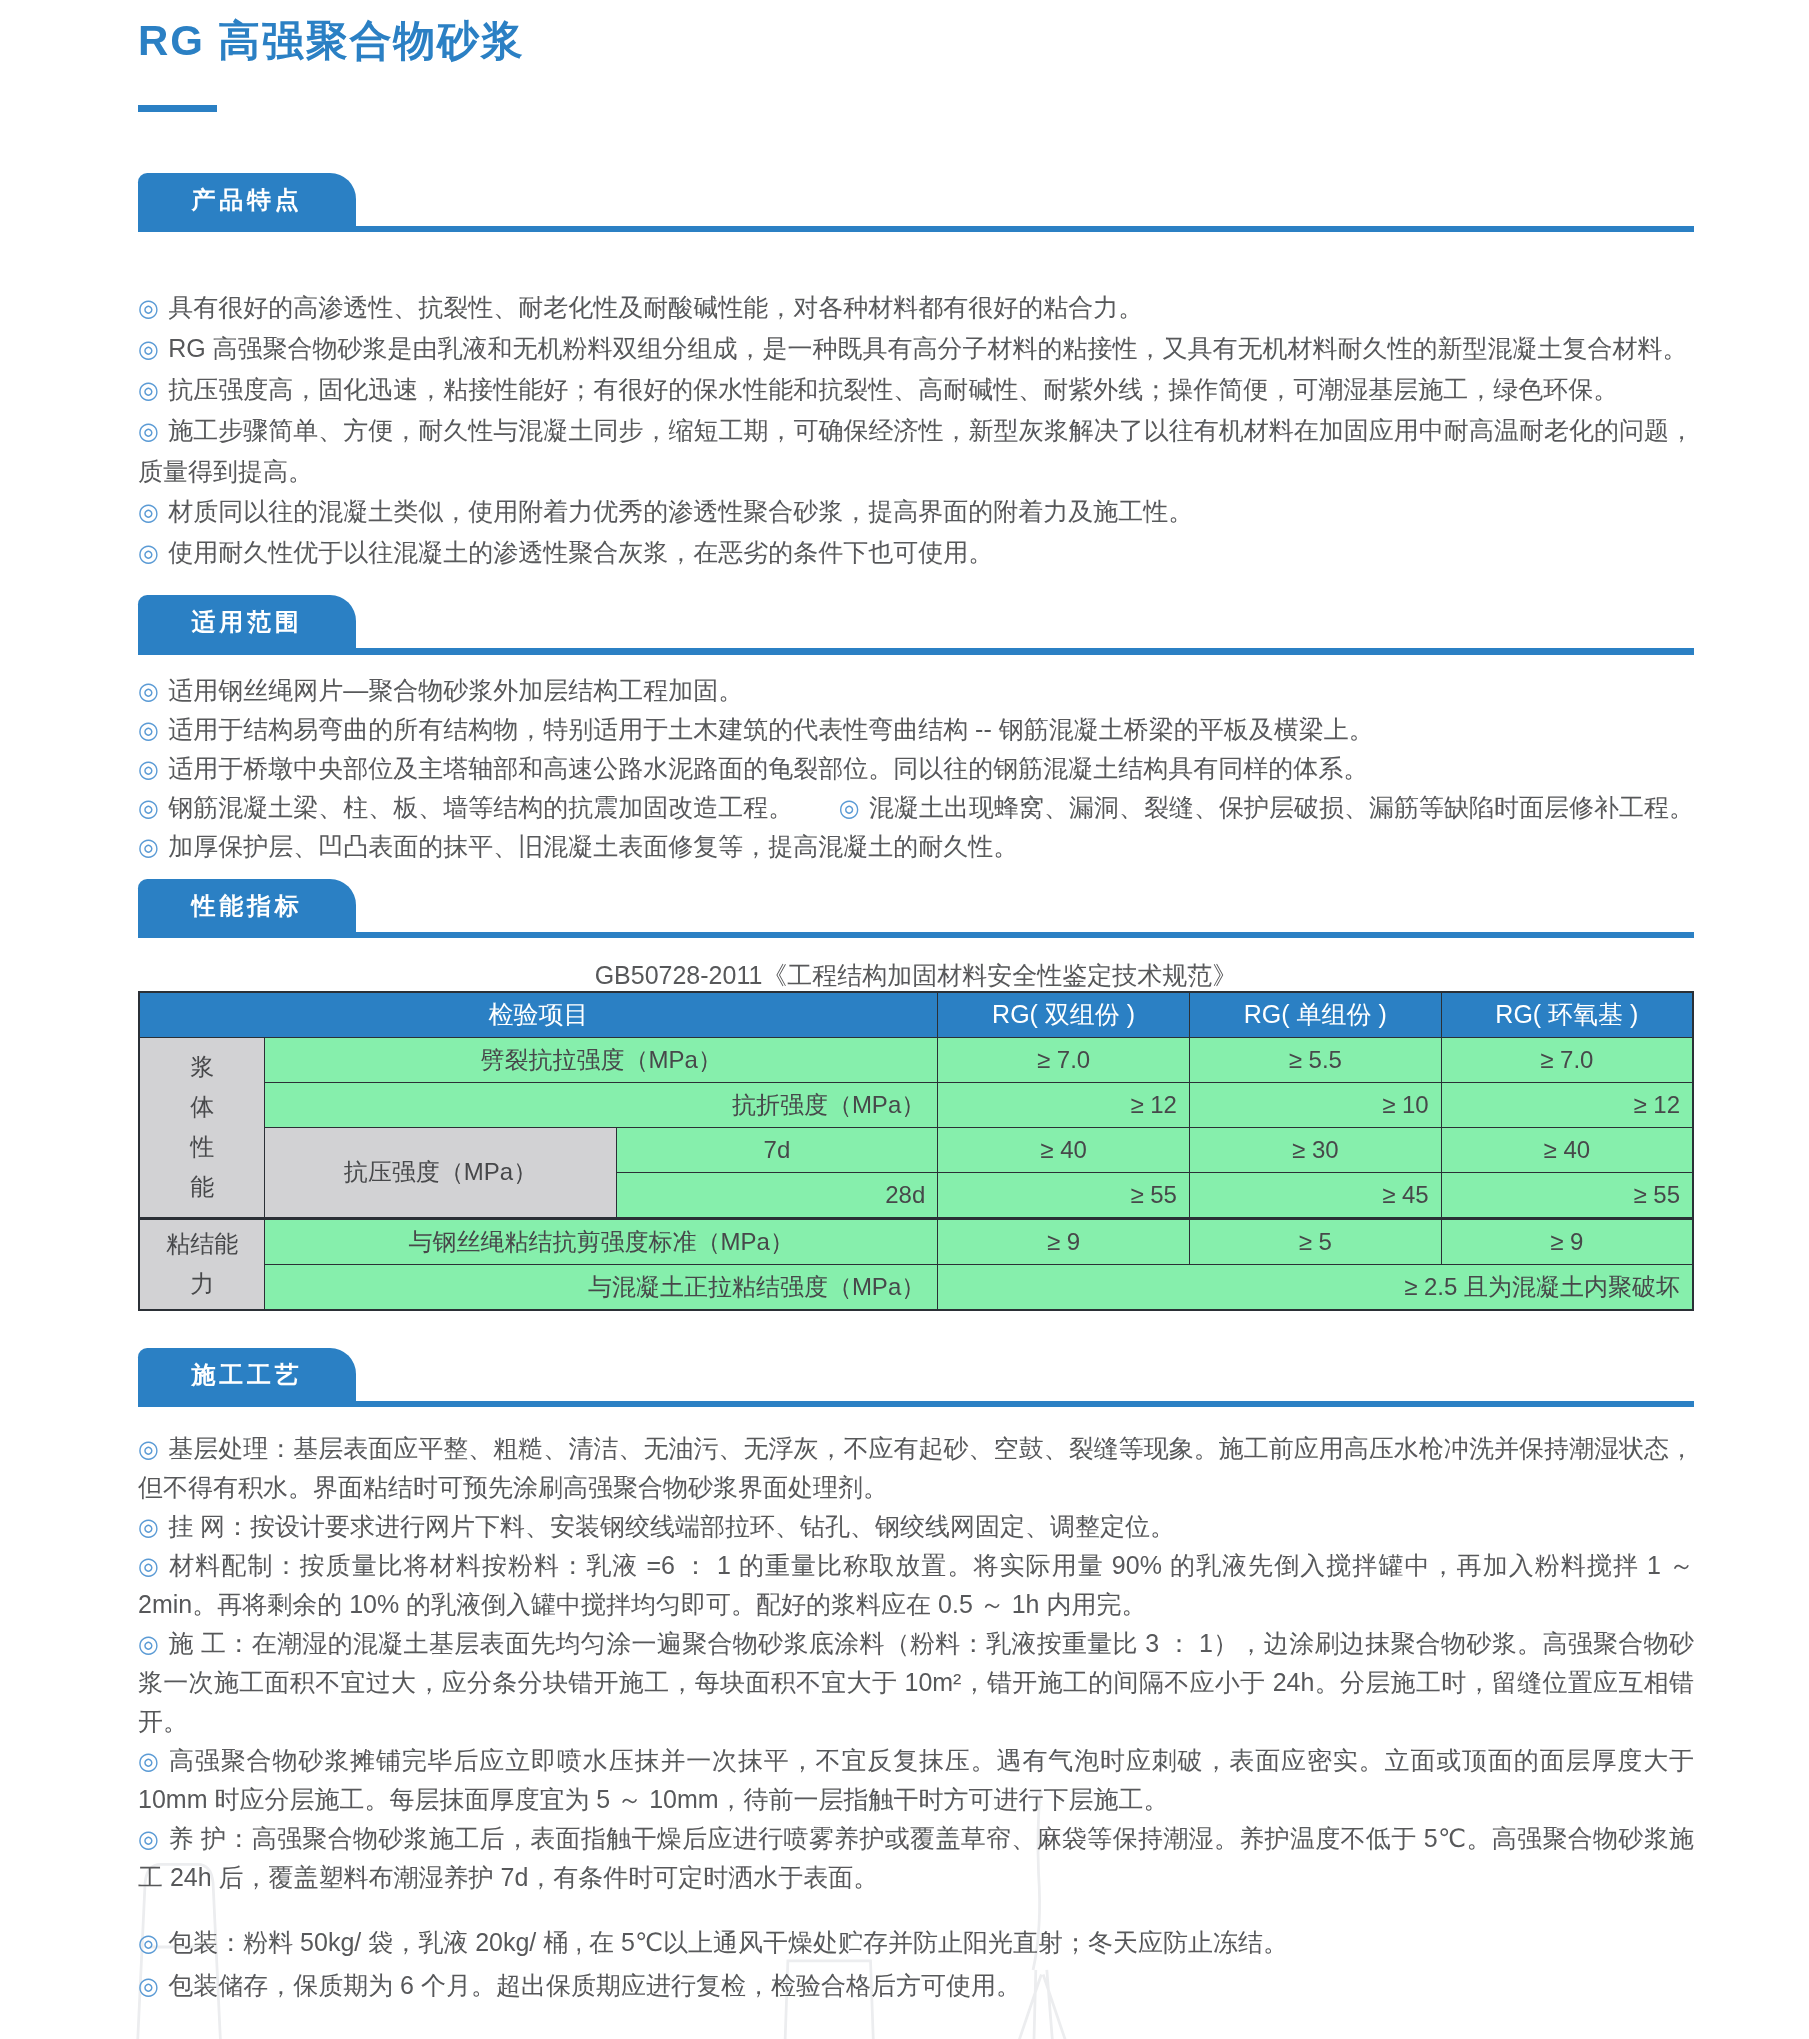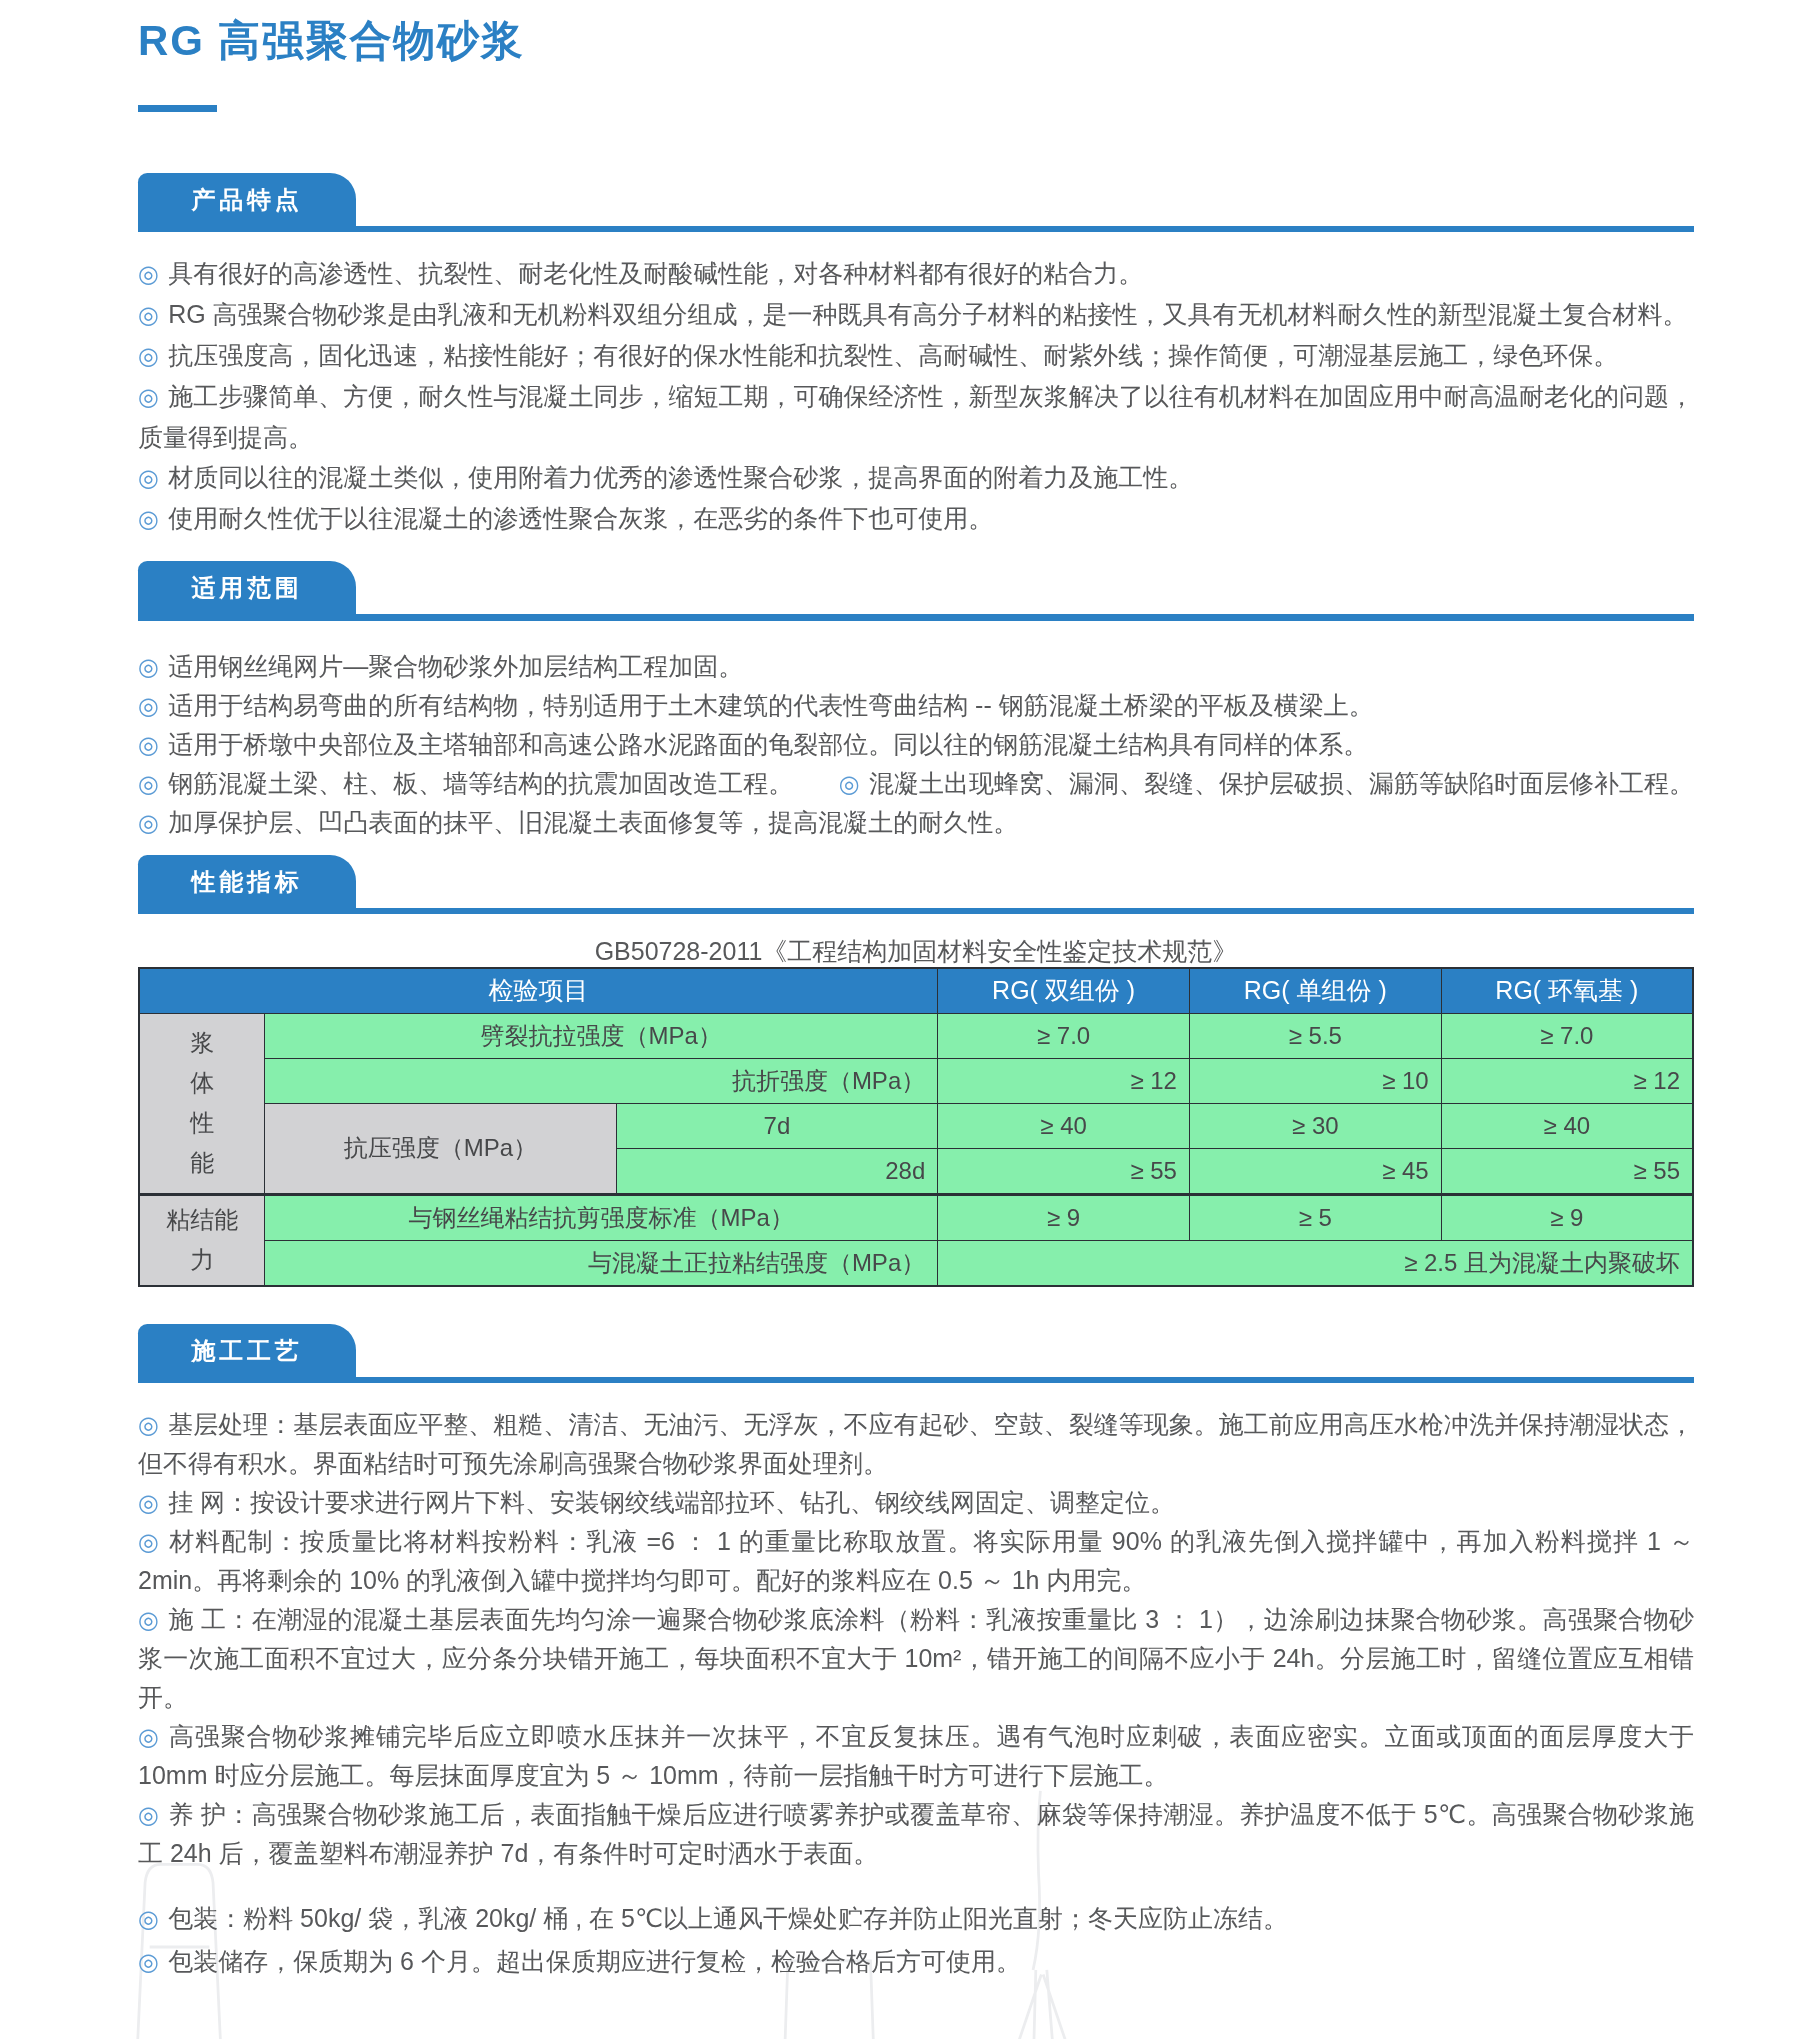--- a/index.html
+++ b/index.html
@@ -52,23 +52,23 @@
   }
   table.perf thead th{background:#2b80c4;color:#ffffff;font-size:25px;}
   tr.grey td{background:#86efac;}
   tr.white td{background:#86efac;text-align:right;}
   td.keep-grey{background:#d2d2d4 !important;}
   td.vlabel{white-space:pre-line;line-height:40px;}
   tr.g2-top td{border-top:3.7px solid #2b3036;}
 
   
   .sec-features{margin-top:61px;}
-  .features{margin-top:21px;}
+  .features{margin-top:55px;}
   .sec-scope{margin-top:22px;}
-  .scope{margin-top:26px;}
+  .scope{margin-top:16px;}
   .sec-perf{margin-top:13px;}
   .sec-process{margin-top:37px;}
   .process{margin-top:22px;}
   .sec-pack{margin-top:13px;}
   .pack{margin-top:24px;}
   .pack .bullet{line-height:42px;}
 
   
   .wm{position:absolute;z-index:0;pointer-events:none;}
 </style>

